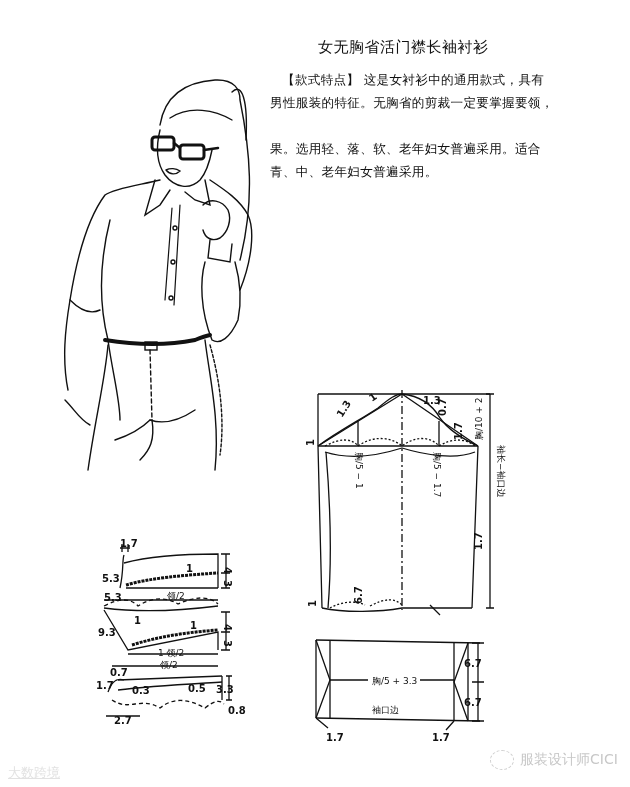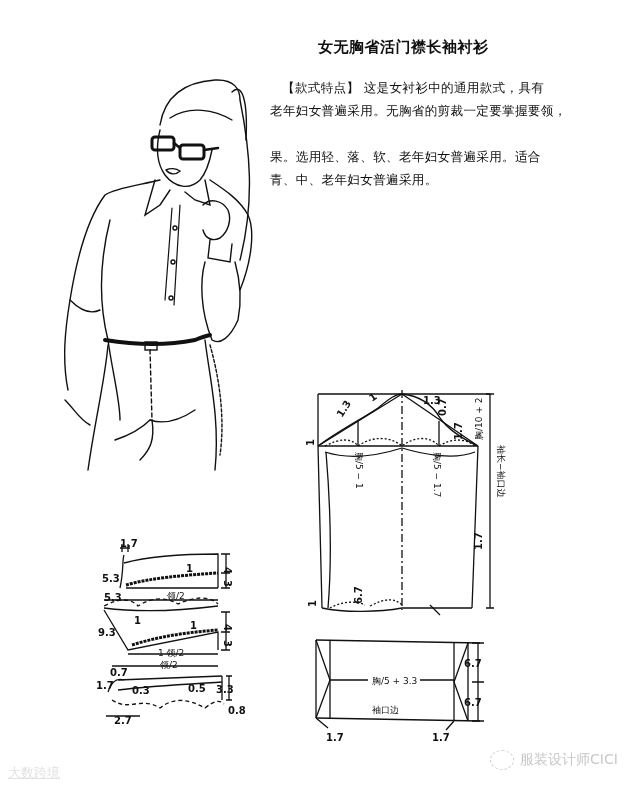--- a/index.html
+++ b/index.html
@@ -1,41 +1,41 @@
 <!DOCTYPE html>
 <html><head>
 <meta charset="utf-8">
 <style>
   html, body { margin:0; padding:0; background:#ffffff; }
   body { width:630px; height:787px; position:relative; overflow:hidden;
          font-family:"DejaVu Serif", serif; color:#111; }
-  .title { position:absolute; left:318px; top:38px; font-size:15px; font-weight:bold;
+  .title { position:absolute; left:318px; top:38px; font-size:15px; font-weight:normal;
            letter-spacing:0.5px;text-align:right; }
-  .para { position:absolute; left:270px; top:76px; width:330px; font-size:12.6px;
+  .para { position:absolute; left:270px; top:68px; width:330px; font-size:12.6px;
           line-height:23px; letter-spacing:0.3px; }
   .para .lbl { margin-left:12px; }
   svg { position:absolute; left:0; top:0; }
   .dim { font-family:"DejaVu Sans", sans-serif; font-size:10px; font-weight:bold; fill:#111; }
   .cn { font-family:"DejaVu Sans", sans-serif; font-size:9px; fill:#111; }
   .wm-left { position:absolute; left:8px; top:764px; font-family:"DejaVu Sans", sans-serif;
              font-size:13px; color:#e2e2e2;text-decoration:underline; }
   .wm-right { position:absolute; left:520px; top:750px; font-family:"DejaVu Sans", sans-serif;
               font-size:14px; color:#c8c8c8; }
   .wm-icon { display:inline-block; width:22px; height:18px; border:1px dashed #cfcfcf;
              border-radius:50%; vertical-align:middle; margin-right:6px; margin-left:-30px; }
 </style>
 </head>
 <body>
 
 <div class="title">女无胸省活门襟长袖衬衫</div>
 
 <div class="para">
   <span class="lbl">【款式特点】</span>
   <span>这是女衬衫中的通用款式，具有</span><br>
-  <span>老年妇女普遍采用。无胸省的剪裁一定要掌握要领，</span><br>
+  <span>男性服装的特征。无胸省的剪裁一定要掌握要领，</span><br>
   <br>
   <span>果。选用轻、落、软、老年妇女普遍采用。适合</span><br>
   <span>青、中、老年妇女普遍采用。</span>
 </div>
 
 <svg width="630" height="787" viewBox="0 0 630 787">
 
   <g fill="none" stroke="#111" stroke-width="1.4" stroke-linecap="round">
 
     <path d="M160,125 C165,95 185,82 215,80 C235,79 240,90 240,100 C250,150 255,200 240,260"></path>

